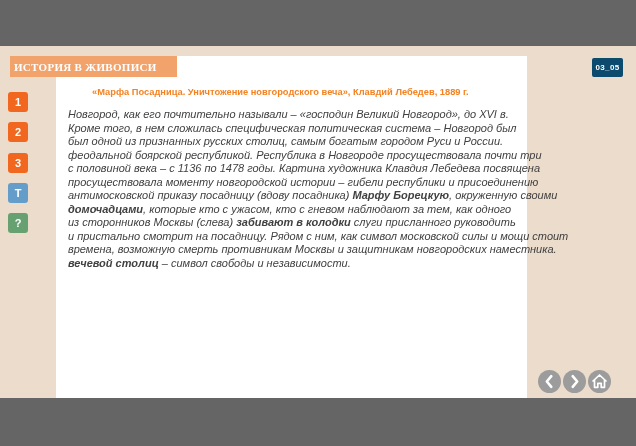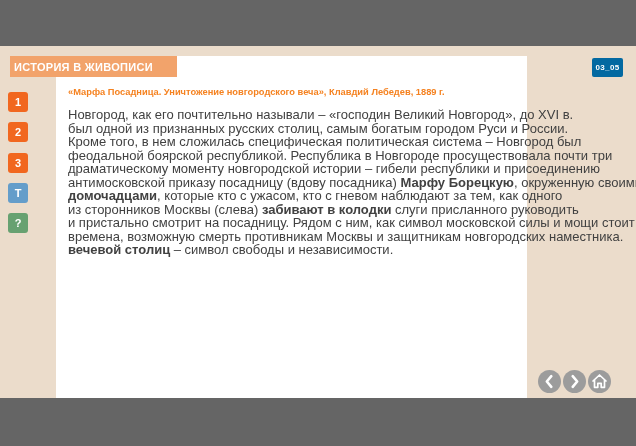--- a/index.html
+++ b/index.html
@@ -17,21 +17,21 @@
   .bottom-bar {
     position:absolute; left:0; top:398px; width:636px; height:48px;
     background:#656565;
   }
   .white-panel {
     position:absolute; left:56px; top:56px; width:471px; height:342px;
     background:#ffffff;
   }
   .header-box {
     position:absolute; left:10px; top:56px; width:167px; height:21px;
-    display:flex; align-items:center; padding-left:4px;
+    display:flex; align-items:center; padding-left:4px;font-family:Liberation Serif, serif;
   }
   .header-box span {
     color:#ffffff; font-size:11px; font-weight:700; letter-spacing:.3px;
     white-space:nowrap;
   }
   .slide-badge {
     position:absolute; left:592px; top:58px; width:31px; height:19px;
     border-radius:2px; display:flex; align-items:center; justify-content:center;
     color:#ffffff; font-size:8px; font-weight:700; letter-spacing:.4px;
   }
@@ -40,21 +40,21 @@
     color:#ffffff; font-size:11px; font-weight:700;
     display:flex; align-items:center; justify-content:center;
     cursor:pointer; border:none;
   }
   .article-title {
     position:absolute; left:68px; top:87px; width:459px;
     font-size:9.3px; font-weight:700; white-space:nowrap;
   }
   .article-body {
     position:absolute; left:68px; top:108px; width:459px;
-    font-size:13px; line-height:13.5px; color:#414141;
+    font-size:11px; line-height:13.5px; color:#414141;font-style:italic;
   }
   .article-body .line { white-space:nowrap; height:13.5px; }
   .article-body .seg-b { font-weight:700; }
   .nav-btn {
     position:absolute; top:370px; width:23px; height:23px; border-radius:50%;
     border:none; display:flex; align-items:center; justify-content:center;
     cursor:pointer; padding:0;
   }
   .nav-btn svg { display:block; }
   .nav-prev { left:538px; }
@@ -67,38 +67,39 @@
 <div class="screen">
 
   <div class="top-bar"></div>
 
   <div class="white-panel"></div>
 
   <div class="header-box" style="background: rgb(242, 163, 107);">
     <span>ИСТОРИЯ В ЖИВОПИСИ</span>
   </div>
 
-  <div class="slide-badge" style="background: #0369a1;">03_05</div>
+  <div class="slide-badge" style="background: #0c4a6e;">03_05</div>
 
   <div>
     <button class="sb-btn" style="top: 92px; background: rgb(241, 103, 31);">1</button>
     <button class="sb-btn" style="top: 122px; background: rgb(241, 103, 31);">2</button>
     <button class="sb-btn" style="top: 153px; background: rgb(241, 103, 31);">3</button>
     <button class="sb-btn" style="top: 183px; background: rgb(100, 157, 202);">T</button>
     <button class="sb-btn" style="top: 213px; background: rgb(103, 161, 113);">?</button>
   </div>
 
-  <div class="article-title" style="color: rgb(245, 130, 32);">«Марфа Посадница. Уничтожение новгородского веча», Клавдий Лебедев, 1889 г.</div>
+  <div class="article-title" style="color: rgb(245, 130, 32); margin-left: 24px;">«Марфа Посадница. Уничтожение новгородского веча», Клавдий Лебедев, 1889 г.</div>
 
   <div class="article-body" id="article-body">
       <div class="line"><span>Новгород, как его почтительно называли – «господин Великий Новгород», до XVI в.</span></div>
+      <div class="line"><span>Кроме того, в нем сложилась специфическая политическая система – Новгород был</span></div>
       <div class="line"><span>был одной из признанных русских столиц, самым богатым городом Руси и России.</span></div>
-      <div class="line"><span>Кроме того, в нем сложилась специфическая политическая система – Новгород был</span></div>
       <div class="line"><span>феодальной боярской республикой. Республика в Новгороде просуществовала почти три</span></div>
-      <div class="line"><span>драматическому моменту новгородской истории – гибели республики и присоединению</span></div>
+      <div class="line"><span>с половиной века – с 1136 по 1478 годы. Картина художника Клавдия Лебедева посвящена</span></div>
+      <div class="line"><span>просуществовала моменту новгородской истории – гибели республики и присоединению</span></div>
       <div class="line"><span>антимосковской приказу посадницу (вдову посадника) </span><span class="seg-b">Марфу Борецкую</span><span>, окруженную своими</span></div>
       <div class="line"><span class="seg-b">домочадцами</span><span>, которые кто с ужасом, кто с гневом наблюдают за тем, как одного</span></div>
       <div class="line"><span>из сторонников Москвы (слева) </span><span class="seg-b">забивают в колодки</span><span> слуги присланного руководить</span></div>
       <div class="line"><span>и пристально смотрит на посадницу. Рядом с ним, как символ московской силы и мощи стоит</span></div>
       <div class="line"><span>времена, возможную смерть противникам Москвы и защитникам новгородских наместника.</span></div>
       <div class="line"><span class="seg-b">вечевой столиц</span><span> – символ свободы и независимости.</span></div>
     </div>
 
   <button class="nav-btn nav-prev" style="background: rgb(156, 156, 156);">
     <span>

